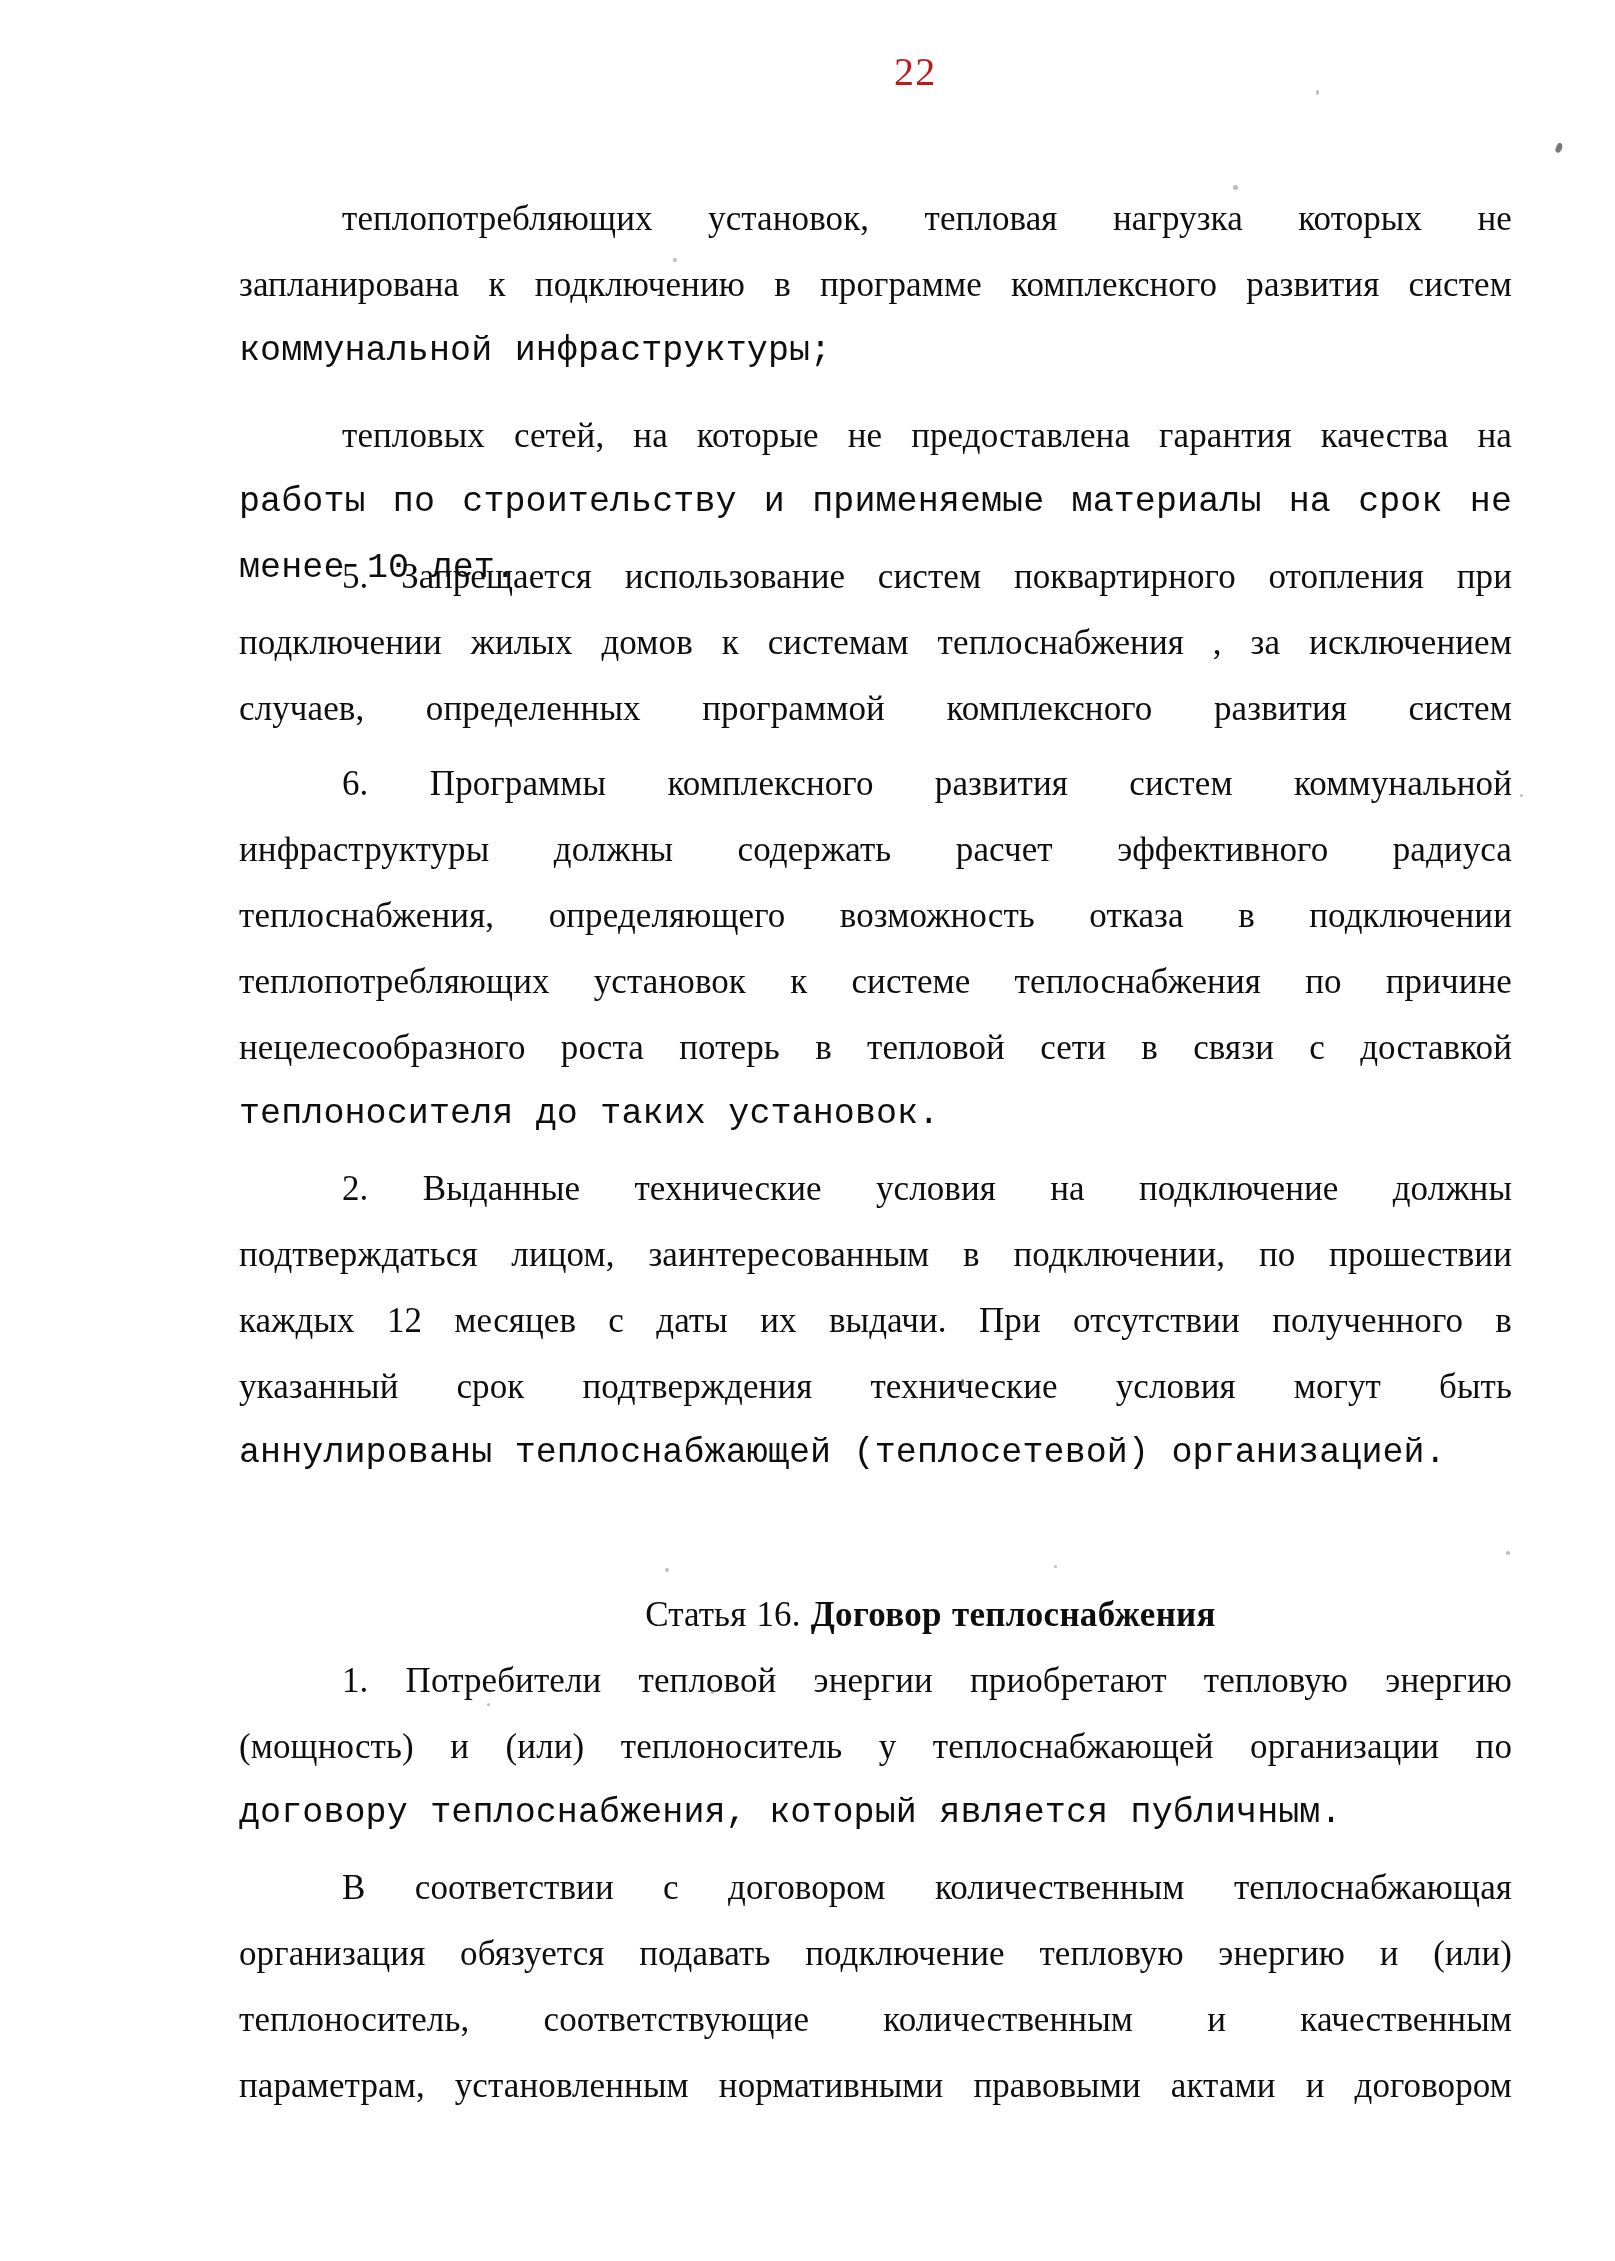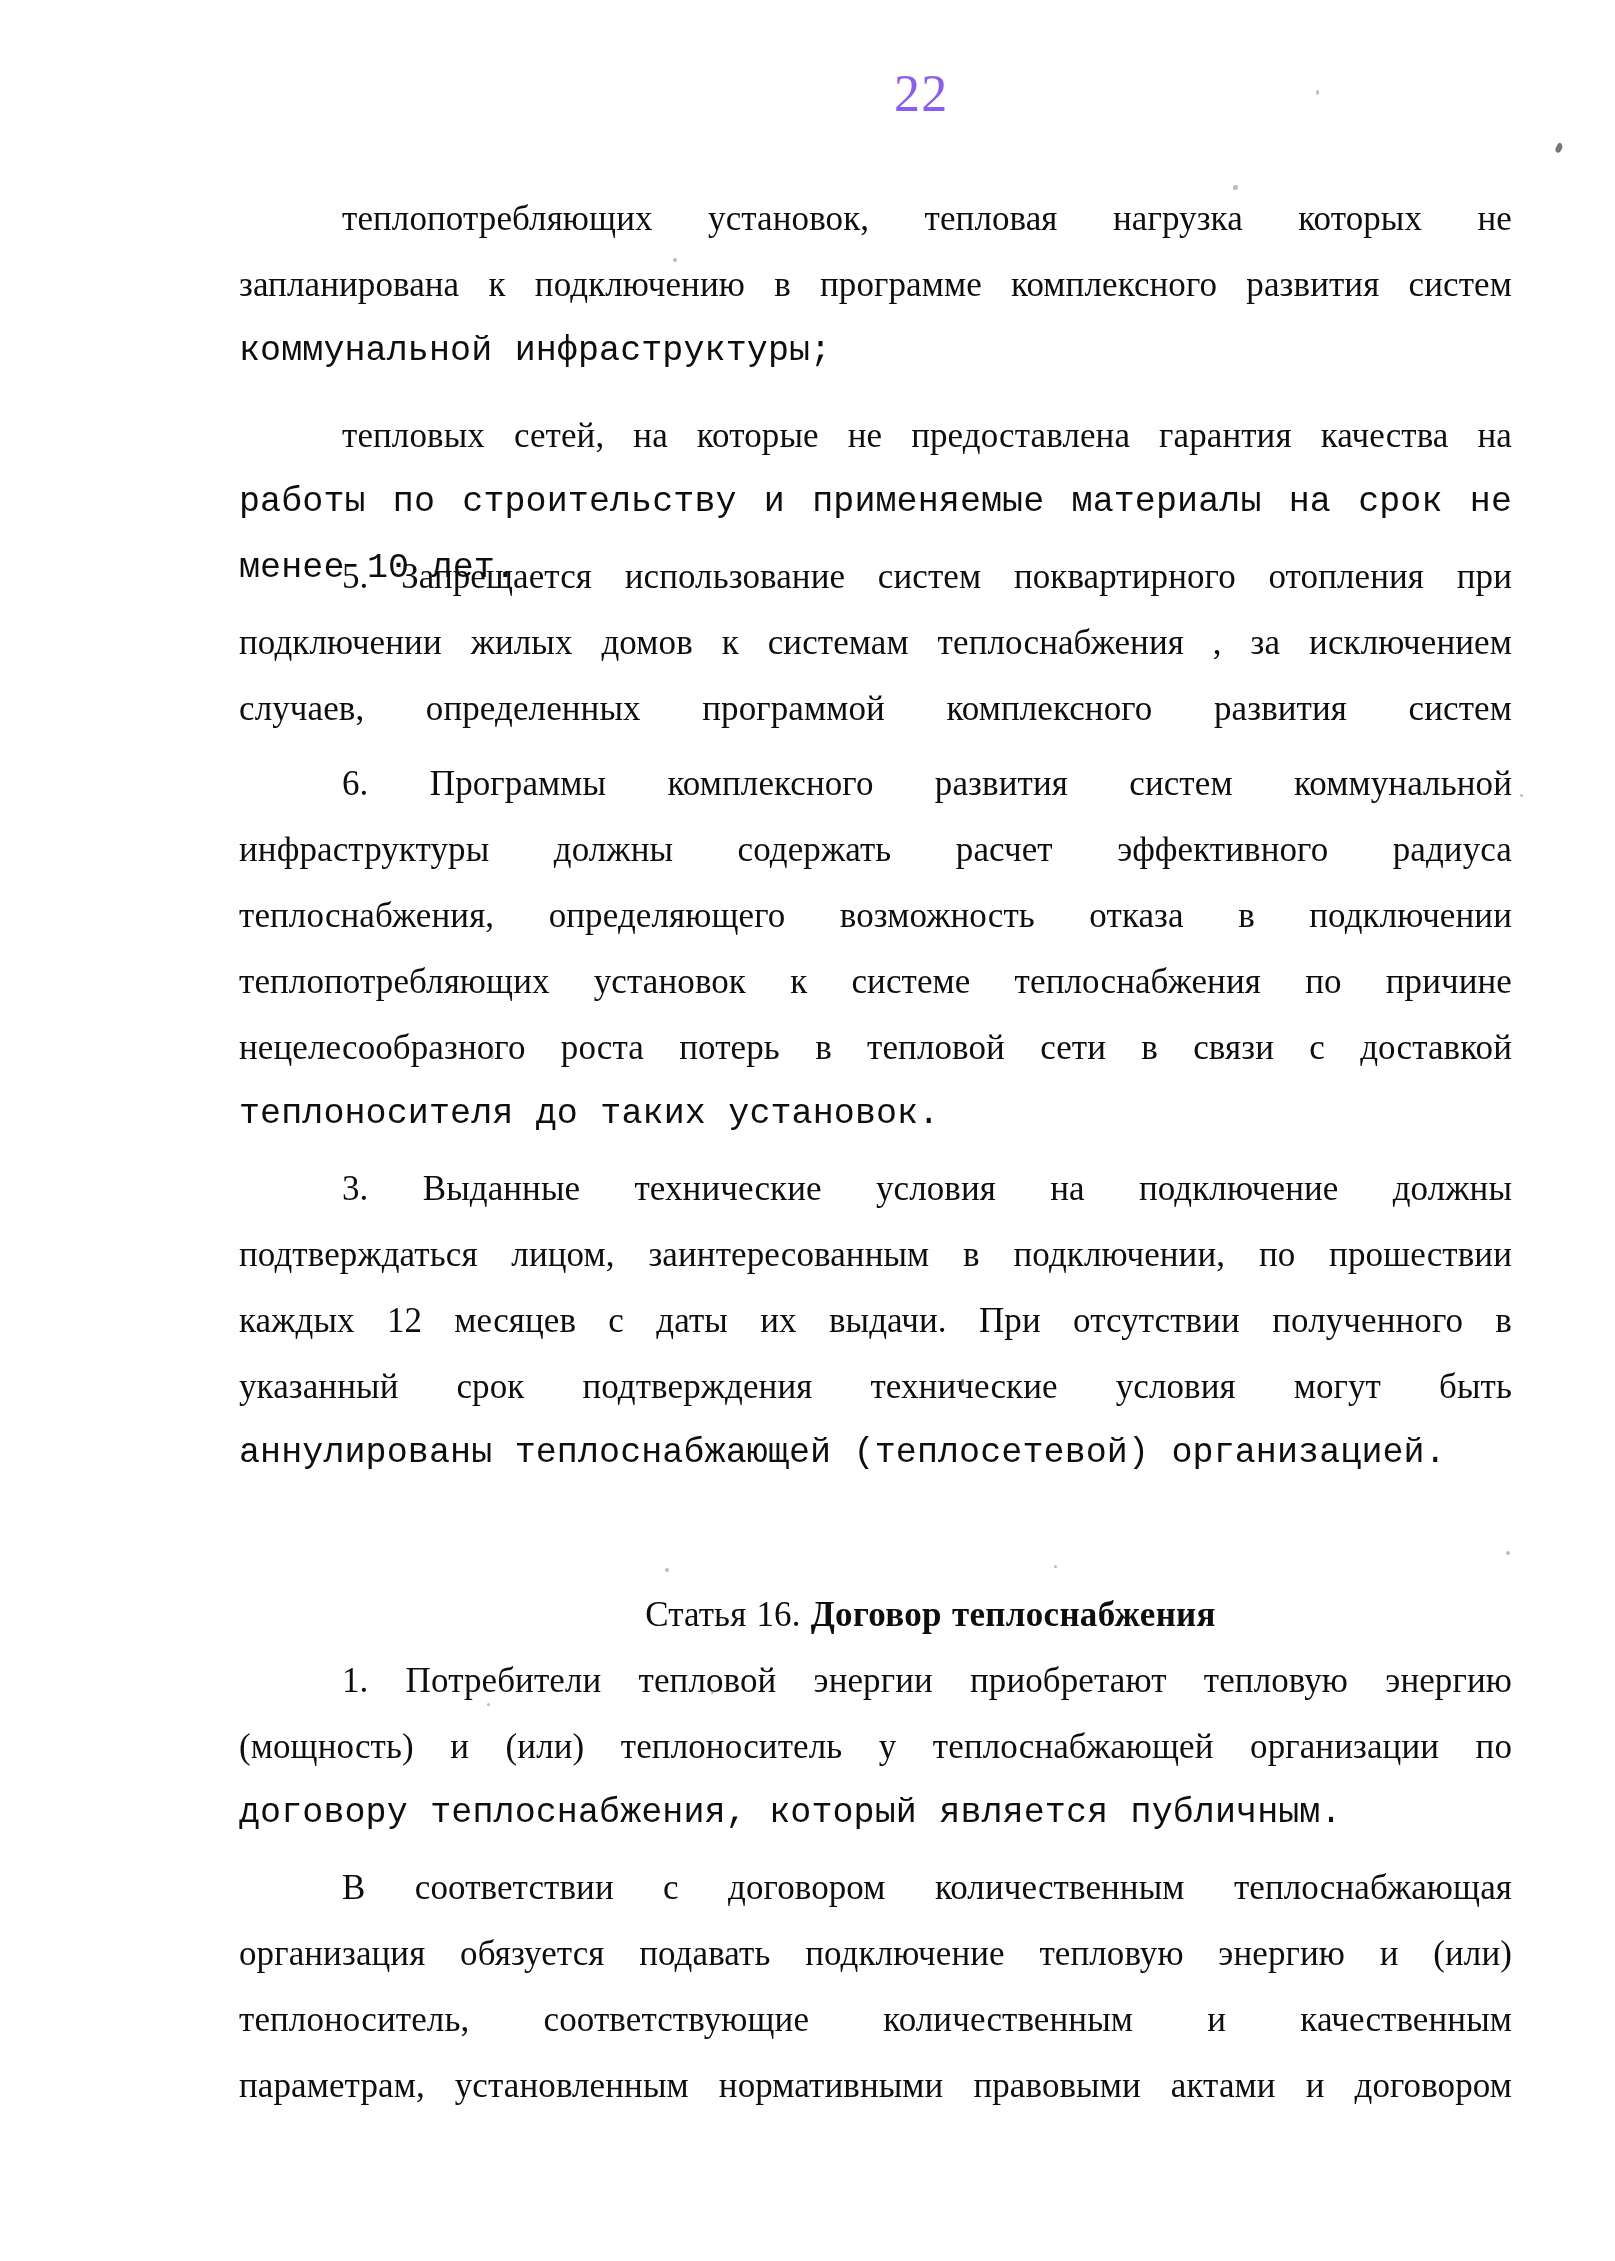--- a/index.html
+++ b/index.html
@@ -10,24 +10,24 @@
     color: #0e0e0e;
     position: relative;
     overflow: hidden;
   }
   .page {
     position: absolute; inset: 0;
     background: #fff;
   }
   .page-number {
     position: absolute;
-    left: 894px; top: 64px;
-    font-size: 52px;
+    left: 894px; top: 48px;
+    font-size: 40px;
     letter-spacing: 1.3px;
-    color: #8b5cf6;
+    color: #b91c1c;
   }
   .text-block {
     position: absolute;
     left: 239px; top: 186px;
     width: 1273px;
     font-size: 35px;
     line-height: 66px;
     letter-spacing: 0.1px;
     word-spacing: 1.3px;
   }
@@ -91,21 +91,21 @@
     <section class="sec-gap">
       <div class="ln first">6. Программы комплексного развития систем коммунальной</div>
       <div class="ln">инфраструктуры должны содержать расчет эффективного радиуса</div>
       <div class="ln">теплоснабжения, определяющего возможность отказа в подключении</div>
       <div class="ln">теплопотребляющих установок к системе теплоснабжения по причине</div>
       <div class="ln">нецелесообразного роста потерь в тепловой сети в связи с доставкой</div>
       <div class="ln end">теплоносителя до таких установок.</div>
     </section>
 
     <section class="sec-gap">
-      <div class="ln first">3. Выданные технические условия на подключение должны</div>
+      <div class="ln first">2. Выданные технические условия на подключение должны</div>
       <div class="ln">подтверждаться лицом, заинтересованным в подключении, по прошествии</div>
       <div class="ln">каждых 12 месяцев с даты их выдачи. При отсутствии полученного в</div>
       <div class="ln">указанный срок подтверждения технические условия могут быть</div>
       <div class="ln end">аннулированы теплоснабжающей (теплосетевой) организацией.</div>
     </section>
 
     <div class="heading"><span>Статья 16.</span> <span class="bold">Договор теплоснабжения</span></div>
 
     <section>
       <div class="ln first">1. Потребители тепловой энергии приобретают тепловую энергию</div>

